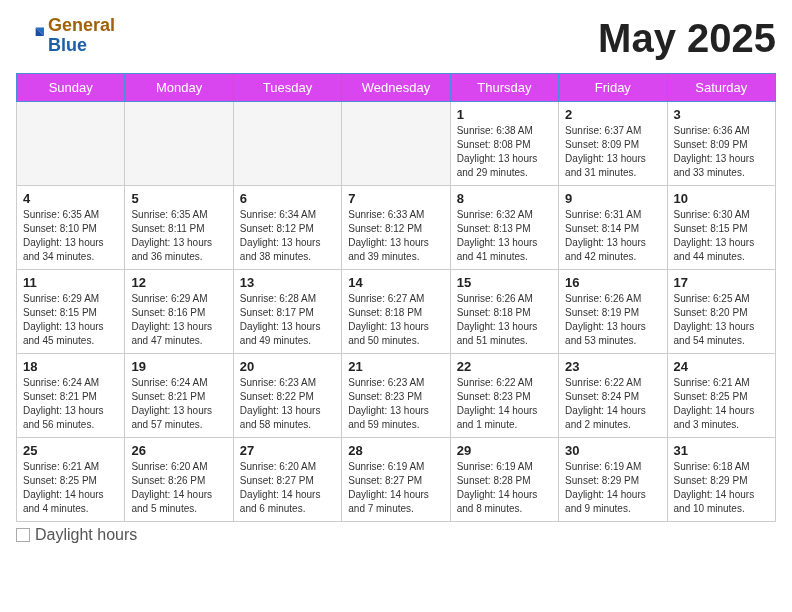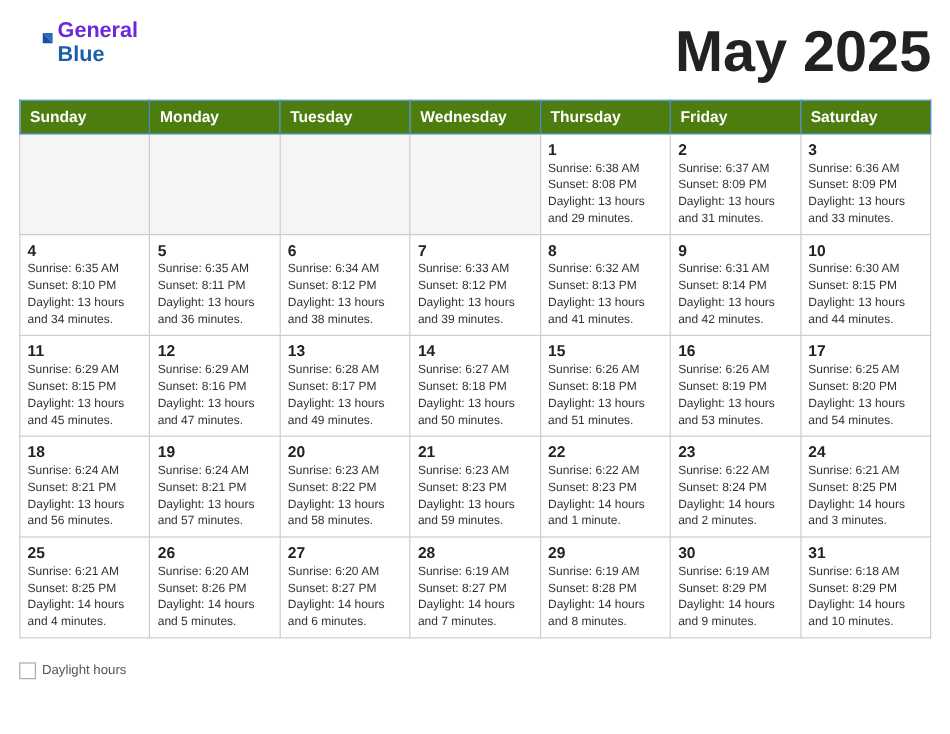--- a/index.html
+++ b/index.html
@@ -19,49 +19,49 @@
     .logo {
       display: flex;
       align-items: center;
       gap: 4px;
     }
     .logo-text {
       font-size: 18px;
       font-weight: bold;
       line-height: 1.1;
     }
-    .logo-general { color: #6d28d9; }
+    .logo-general { color: #a16207; }
     .logo-blue { color: #1a5fa8; margin-top: 32px; }
     .logo-icon {
       width: 28px;
       height: 28px;
     }
     .title-block {
       text-align: right;
     }
     .main-title {
-      font-size: 48px;
+      font-size: 40px;
       font-weight: bold;
       color: #222;
     }
     .subtitle {
       font-size: 16px;
       color: #444;
     }
     .calendar {
       width: 100%;
       border-collapse: collapse;
       border: 1px solid #ccc;
     }
     .calendar th {
-      background: #4d7c0f;
+      background: #d946ef;
       color: #fff;
       font-size: 13px;
-      font-weight: bold;
-      text-align: left;
+      font-weight: normal;
+      text-align: center;
       padding: 6px 8px;
       border: 1px solid #4a8dd4;
     }
     .calendar td {
       width: calc(100% / 7);
       vertical-align: top;
       padding: 5px 6px;
       border: 1px solid #ccc;
       background: #fff;
       font-size: 10.5px;
@@ -80,22 +80,22 @@
       margin-bottom: 2px;
     }
     .day-info {
       font-size: 10px;
       color: #333;
       line-height: 1.4;
     }
     .footer {
       display: flex;
       align-items: center;
-      margin-top: 20px;
-      font-size: 11px;
+      margin-top: 4px;
+      font-size: 16px;
       color: #555;
       gap: 20px;
     }
     .legend-item {
       display: flex;
       align-items: center;
       gap: 5px;
     }
     .legend-box {
       width: 14px;

